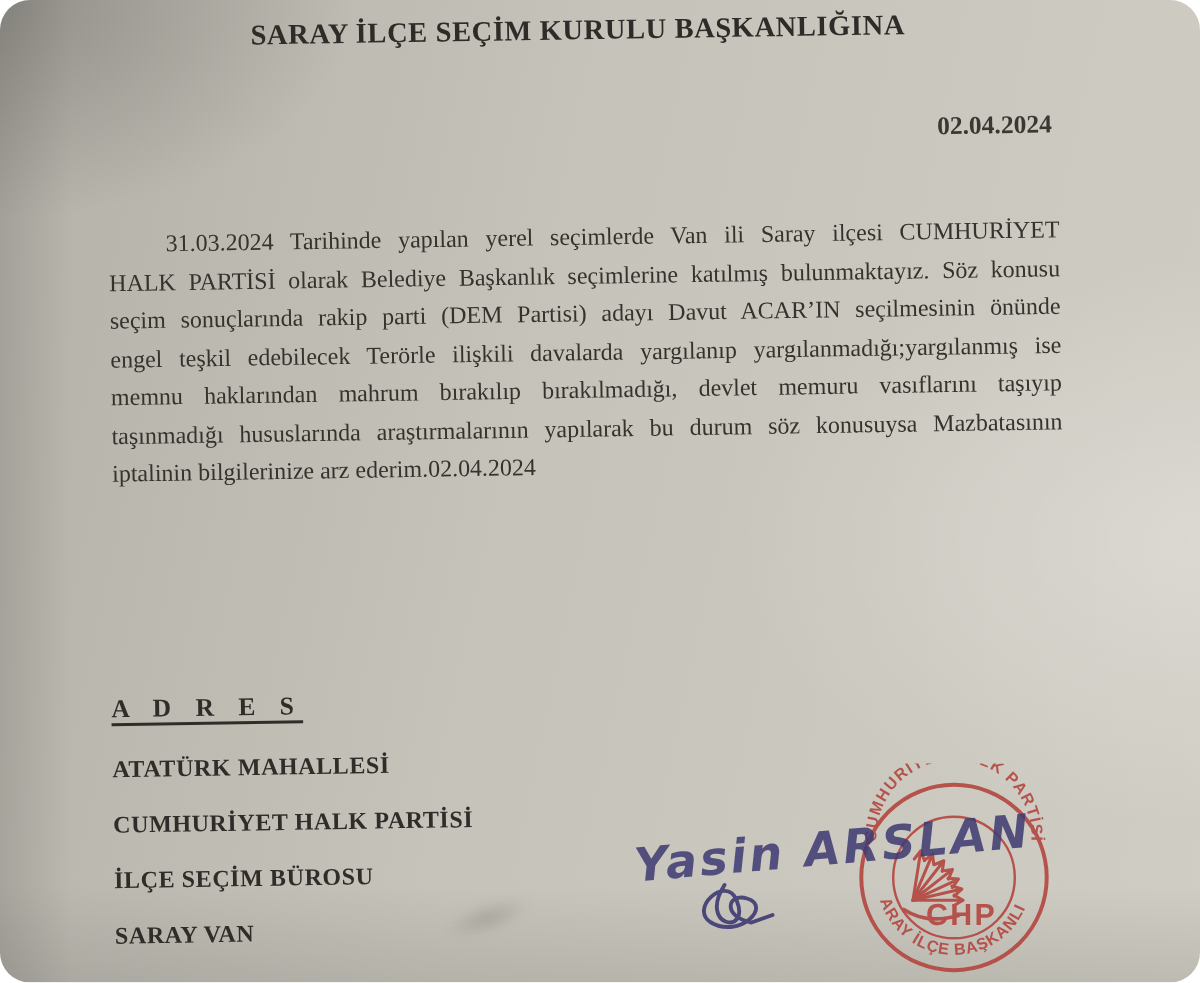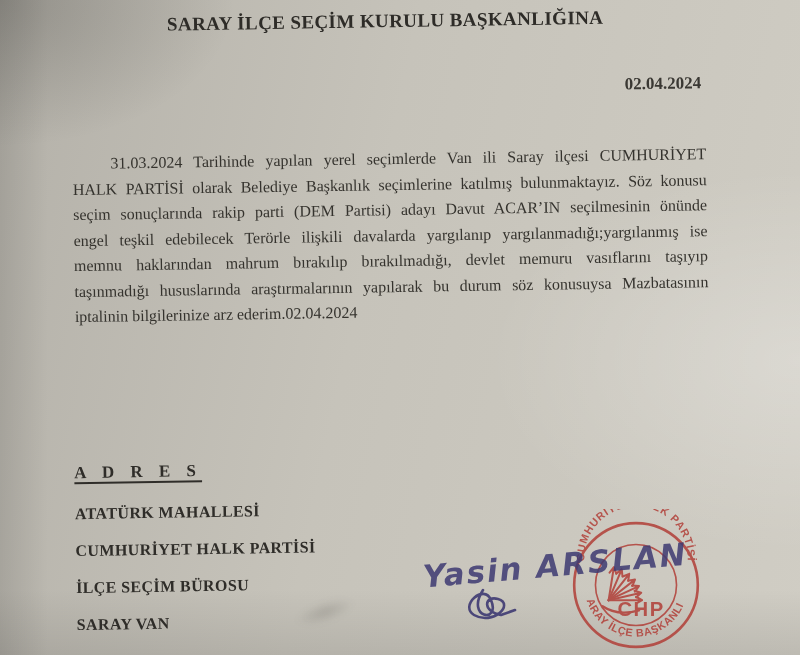--- a/index.html
+++ b/index.html
@@ -8,20 +8,21 @@
     width:800px;height:655px;
     overflow:hidden;
     background:
       radial-gradient(42% 32% at 0% 0%, rgba(20,20,18,0.22), rgba(0,0,0,0) 70%),
       radial-gradient(60% 45% at 100% 55%, rgba(255,255,255,0.25), rgba(255,255,255,0) 65%),
       linear-gradient(to right, rgba(0,0,0,0.10), rgba(0,0,0,0) 6%),
       linear-gradient(to top, rgba(0,0,0,0.09), rgba(0,0,0,0) 10%),
       linear-gradient(102deg, #b4b1a9 0%, #c6c3ba 45%, #d0cdc4 100%);
     font-family:"Liberation Serif","DejaVu Serif",serif;
     color:#33312c;
+    border-radius:20px;
   }
   .sheet{position:absolute;inset:0;transform:rotate(-0.9deg);transform-origin:50% 50%;}
   .title{
     position:absolute;top:10px;left:0;width:780px;
     text-align:center;font-weight:bold;font-size:19px;letter-spacing:0.4px;
     color:#2e2c28;
   }
   .date{
     position:absolute;top:78px;right:95px;
     font-size:17px;font-weight:bold;color:#3a3833;

